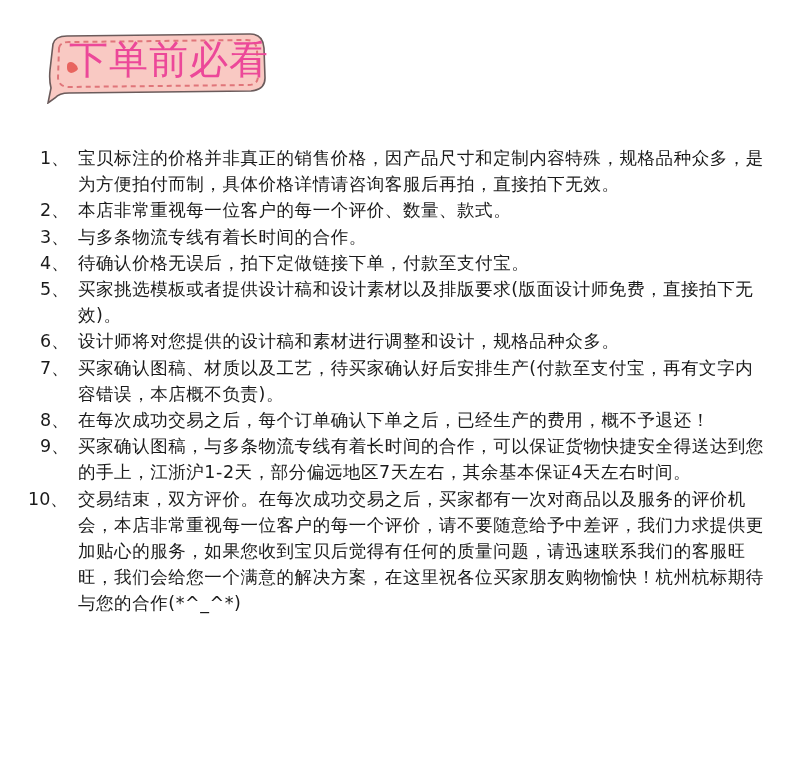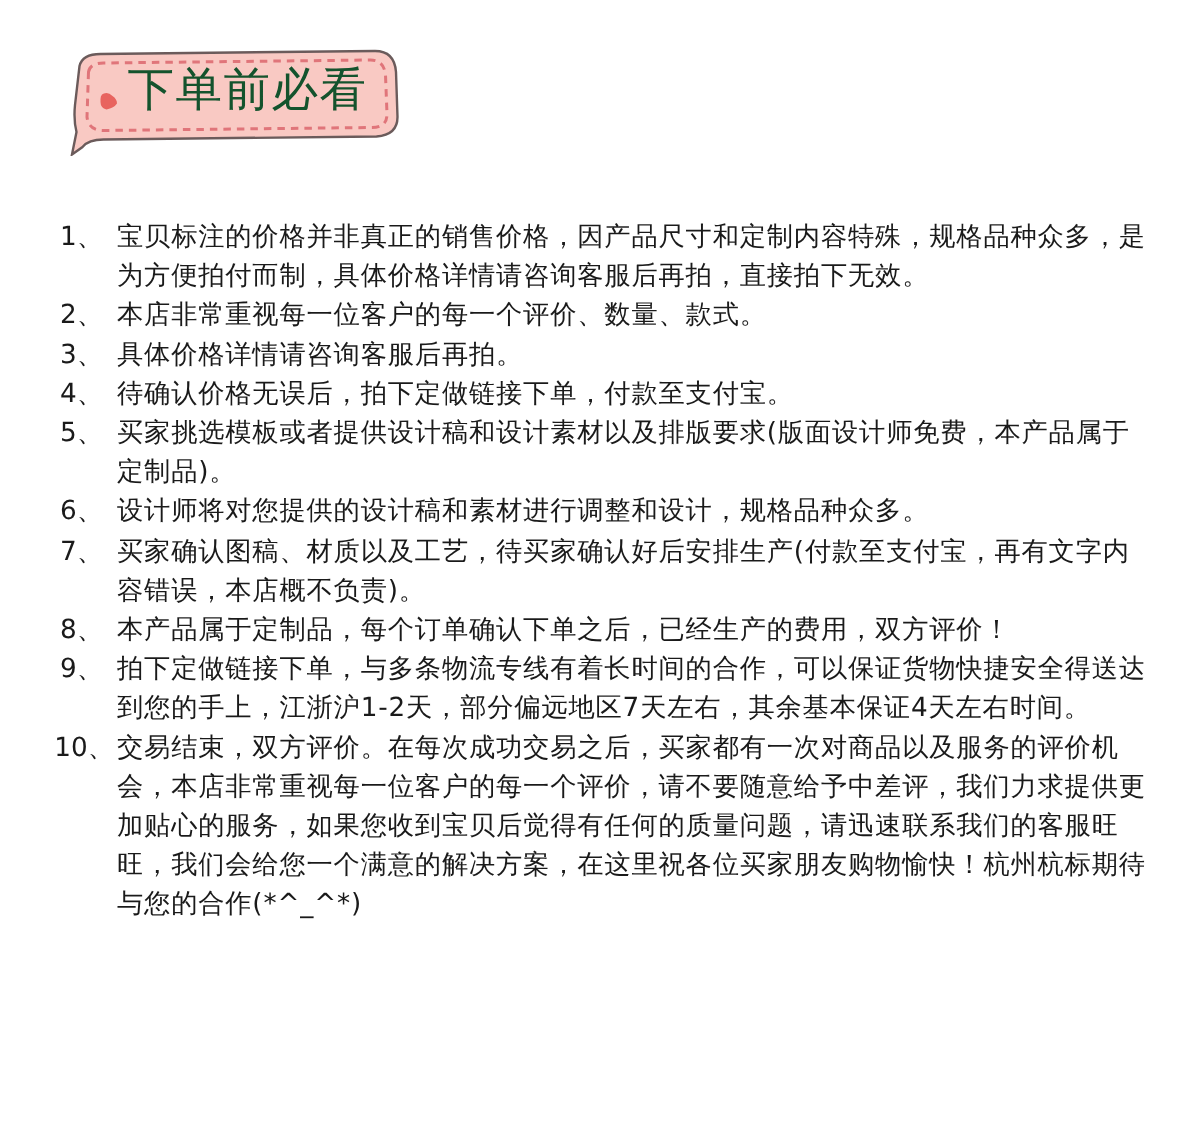--- a/index.html
+++ b/index.html
@@ -22,27 +22,27 @@
       width: 222px;
       height: 74px;
     }
     .badge svg {
       position: absolute;
       left: 0;
       top: 0;
     }
     .badge-title {
       position: absolute;
-      left: 40px;
+      left: 24px;
       top: 10px;
       width: 170px;
       height: 40px;
       line-height: 40px;
-      font-size: 31px;
-      color: #14532d;
+      font-size: 39px;
+      color: #ec4899;
       letter-spacing: 1px;
       white-space: nowrap;
     }
     .notes {
       position: absolute;
       left: 30px;
       top: 145px;
       width: 740px;
       margin: 0;
       padding: 0;
@@ -59,21 +59,21 @@
     .note-num {
       position: absolute;
       left: 0;
       top: 0;
       width: 46px;
       text-align: right;
       white-space: nowrap;
       letter-spacing: 0;
     }
     .note-num.single { left: 10px; width: 36px; text-align: left; }
-    .note-num.double { left: -2px; width: 48px; text-align: right; }
+    .note-num.double { left: -2px; width: 48px; text-align: left; }
     .note-text {
       display: block;
     }
   </style>
 </head>
 <body>
 
 <div class="badge">
   <svg width="222" height="74" viewBox="0 0 222 74">
     <path d="M8 14 Q10 6 22 6 L205 4 Q218 4 219 18 L220 48 Q220 60 206 61 L24 63 Q14 63 10 68 L3 73 L6 58 Q4 50 5 40 Z" fill="#f9c9c3" stroke="#6b5b5b" stroke-width="1.6"></path>
@@ -87,43 +87,43 @@
   <li class="note">
     <span class="note-num single">1、</span>
     <span class="note-text">宝贝标注的价格并非真正的销售价格，因产品尺寸和定制内容特殊，规格品种众多，是为方便拍付而制，具体价格详情请咨询客服后再拍，直接拍下无效。</span>
   </li>
   <li class="note">
     <span class="note-num single">2、</span>
     <span class="note-text">本店非常重视每一位客户的每一个评价、数量、款式。</span>
   </li>
   <li class="note">
     <span class="note-num single">3、</span>
-    <span class="note-text">具体价格详情请咨询客服后再拍。</span>
+    <span class="note-text">与多条物流专线有着长时间的合作。</span>
   </li>
   <li class="note">
     <span class="note-num single">4、</span>
     <span class="note-text">待确认价格无误后，拍下定做链接下单，付款至支付宝。</span>
   </li>
   <li class="note">
     <span class="note-num single">5、</span>
-    <span class="note-text">买家挑选模板或者提供设计稿和设计素材以及排版要求(版面设计师免费，本产品属于定制品)。</span>
+    <span class="note-text">买家挑选模板或者提供设计稿和设计素材以及排版要求(版面设计师免费，直接拍下无效)。</span>
   </li>
   <li class="note">
     <span class="note-num single">6、</span>
     <span class="note-text">设计师将对您提供的设计稿和素材进行调整和设计，规格品种众多。</span>
   </li>
   <li class="note">
     <span class="note-num single">7、</span>
     <span class="note-text">买家确认图稿、材质以及工艺，待买家确认好后安排生产(付款至支付宝，再有文字内容错误，本店概不负责)。</span>
   </li>
   <li class="note">
     <span class="note-num single">8、</span>
-    <span class="note-text">本产品属于定制品，每个订单确认下单之后，已经生产的费用，双方评价！</span>
+    <span class="note-text">在每次成功交易之后，每个订单确认下单之后，已经生产的费用，概不予退还！</span>
   </li>
   <li class="note">
     <span class="note-num single">9、</span>
-    <span class="note-text">拍下定做链接下单，与多条物流专线有着长时间的合作，可以保证货物快捷安全得送达到您的手上，江浙沪1-2天，部分偏远地区7天左右，其余基本保证4天左右时间。</span>
+    <span class="note-text">买家确认图稿，与多条物流专线有着长时间的合作，可以保证货物快捷安全得送达到您的手上，江浙沪1-2天，部分偏远地区7天左右，其余基本保证4天左右时间。</span>
   </li>
   <li class="note">
     <span class="note-num double">10、</span>
     <span class="note-text">交易结束，双方评价。在每次成功交易之后，买家都有一次对商品以及服务的评价机会，本店非常重视每一位客户的每一个评价，请不要随意给予中差评，我们力求提供更加贴心的服务，如果您收到宝贝后觉得有任何的质量问题，请迅速联系我们的客服旺旺，我们会给您一个满意的解决方案，在这里祝各位买家朋友购物愉快！杭州杭标期待与您的合作(*^_^*)</span>
   </li>
 </ol>
 
 </body></html>

